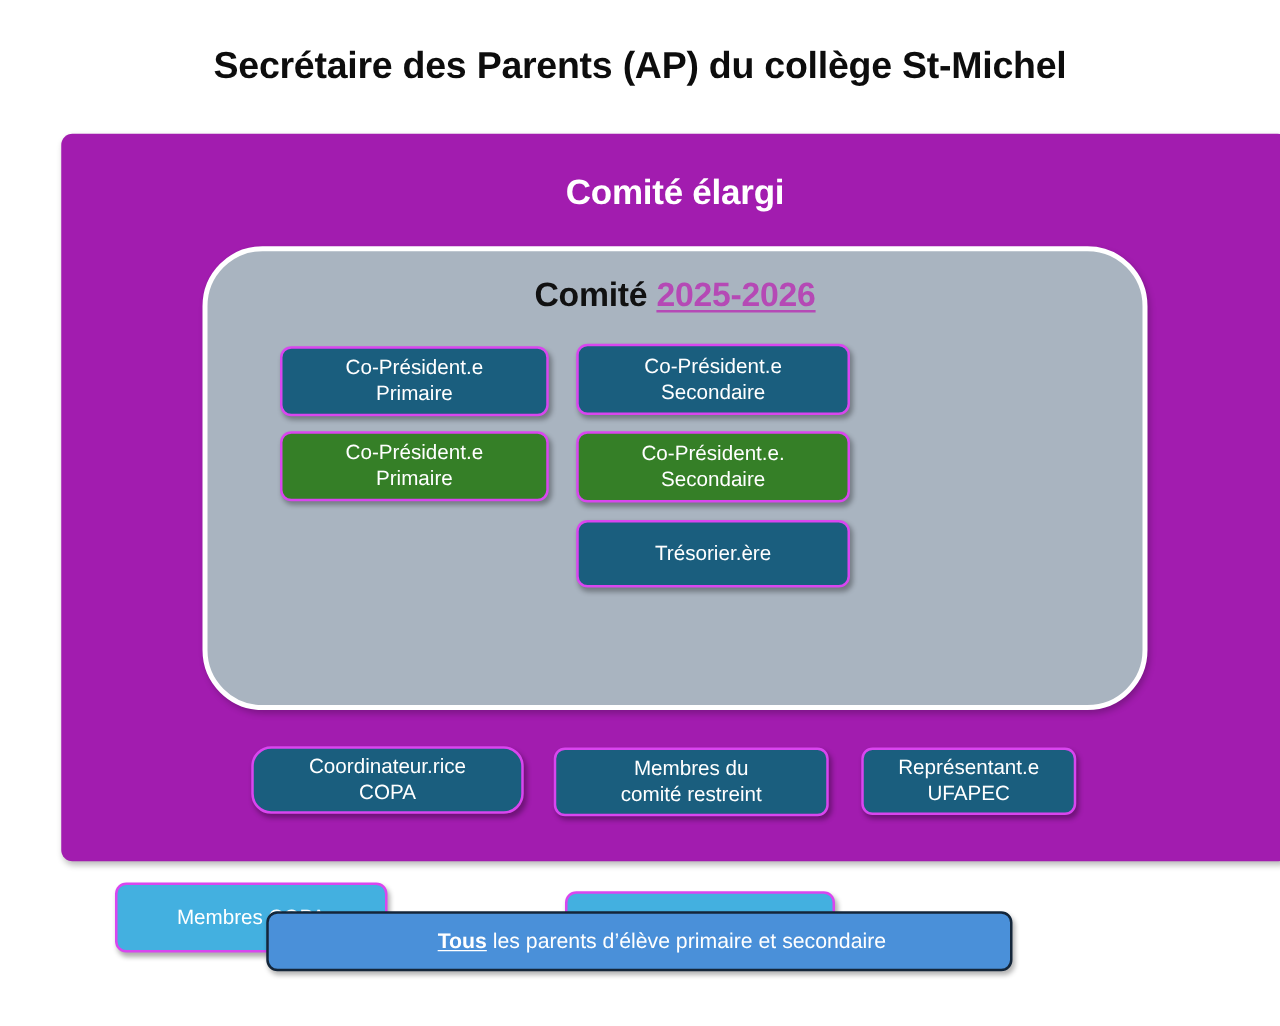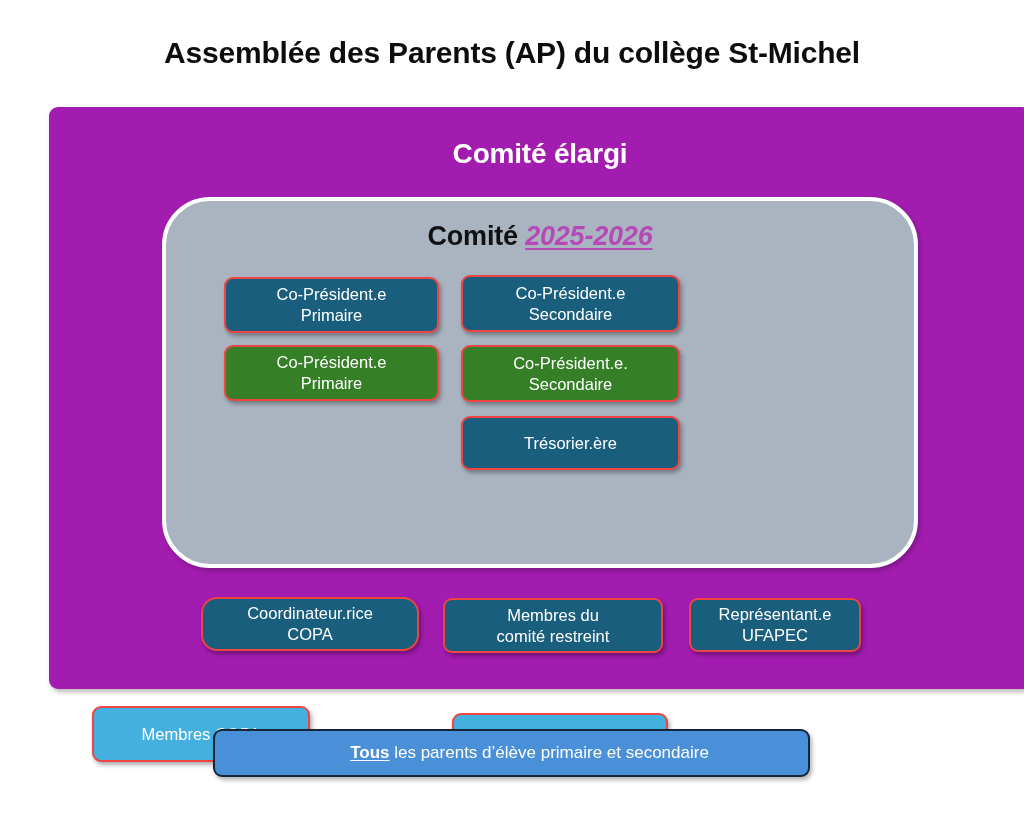--- a/index.html
+++ b/index.html
@@ -77,32 +77,31 @@
     text-align: center;
     font-size: 27px;
     font-weight: 700;
     color: #111111;
     letter-spacing: -0.2px;
   }
   .inner-panel-title .year {
     color: #b549b5;
     text-decoration: underline;
     text-underline-offset: 3px;
-    font-style: italic;
   }
 
   
   .box {
     position: absolute;
     box-sizing: border-box;
     display: flex;
     align-items: center;
     justify-content: center;
     text-align: center;
-    border: 2px solid #ef4444;
+    border: 2px solid #d946ef;
     border-radius: 9px;
     color: #ffffff;
     font-size: 16.5px;
     line-height: 1.26;
     box-shadow: 2px 3px 4px rgba(0,0,0,0.32);
     padding: 2px 6px;
   }
   .box.teal      { background: #1a5e7e; }
   .box.green     { background: #357f27; }
   .box.lightblue { background: #43b0e0; }
@@ -149,21 +148,21 @@
   .bottom-bar .strong {
     font-weight: 700;
     text-decoration: underline;
     text-underline-offset: 2px;
     margin-left: 36px;
   }
 </style>
 </head>
 <body>
 
-<div class="page-title">Assemblée des Parents (AP) du collège St-Michel</div>
+<div class="page-title">Secrétaire des Parents (AP) du collège St-Michel</div>
 
 <div class="outer-panel">
 
   <div class="outer-panel-title">Comité élargi</div>
 
   <div class="inner-panel">
     <div class="inner-panel-title">
       <span>Comité </span><span class="year">2025-2026</span>
     </div>
   </div>

